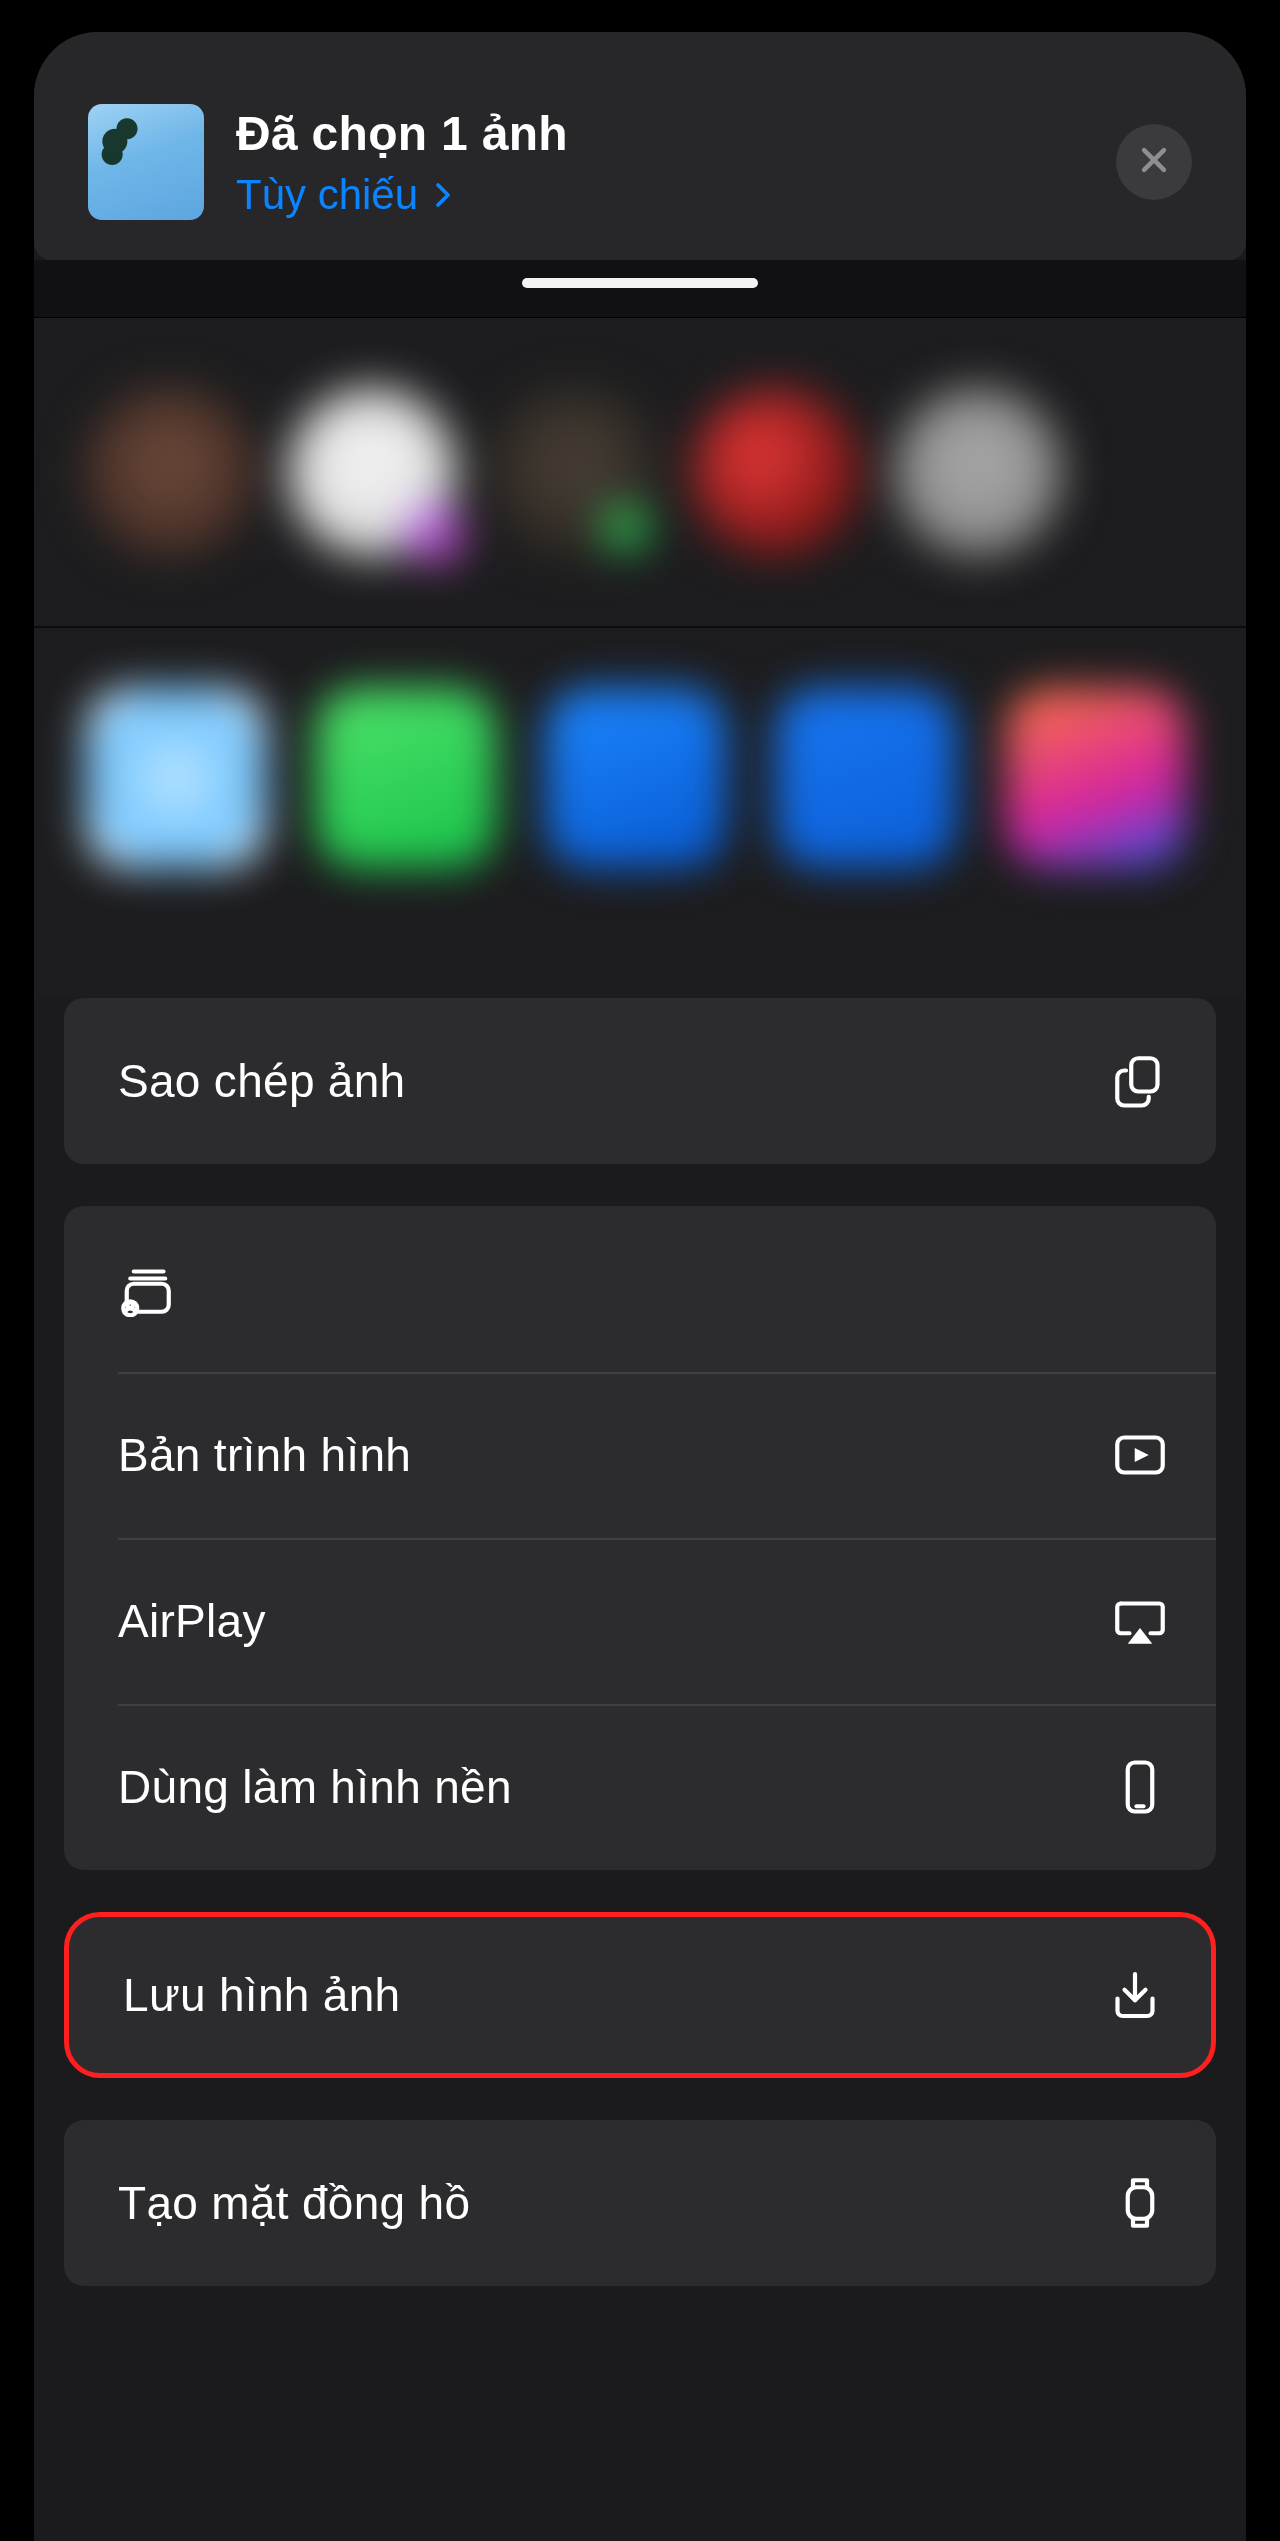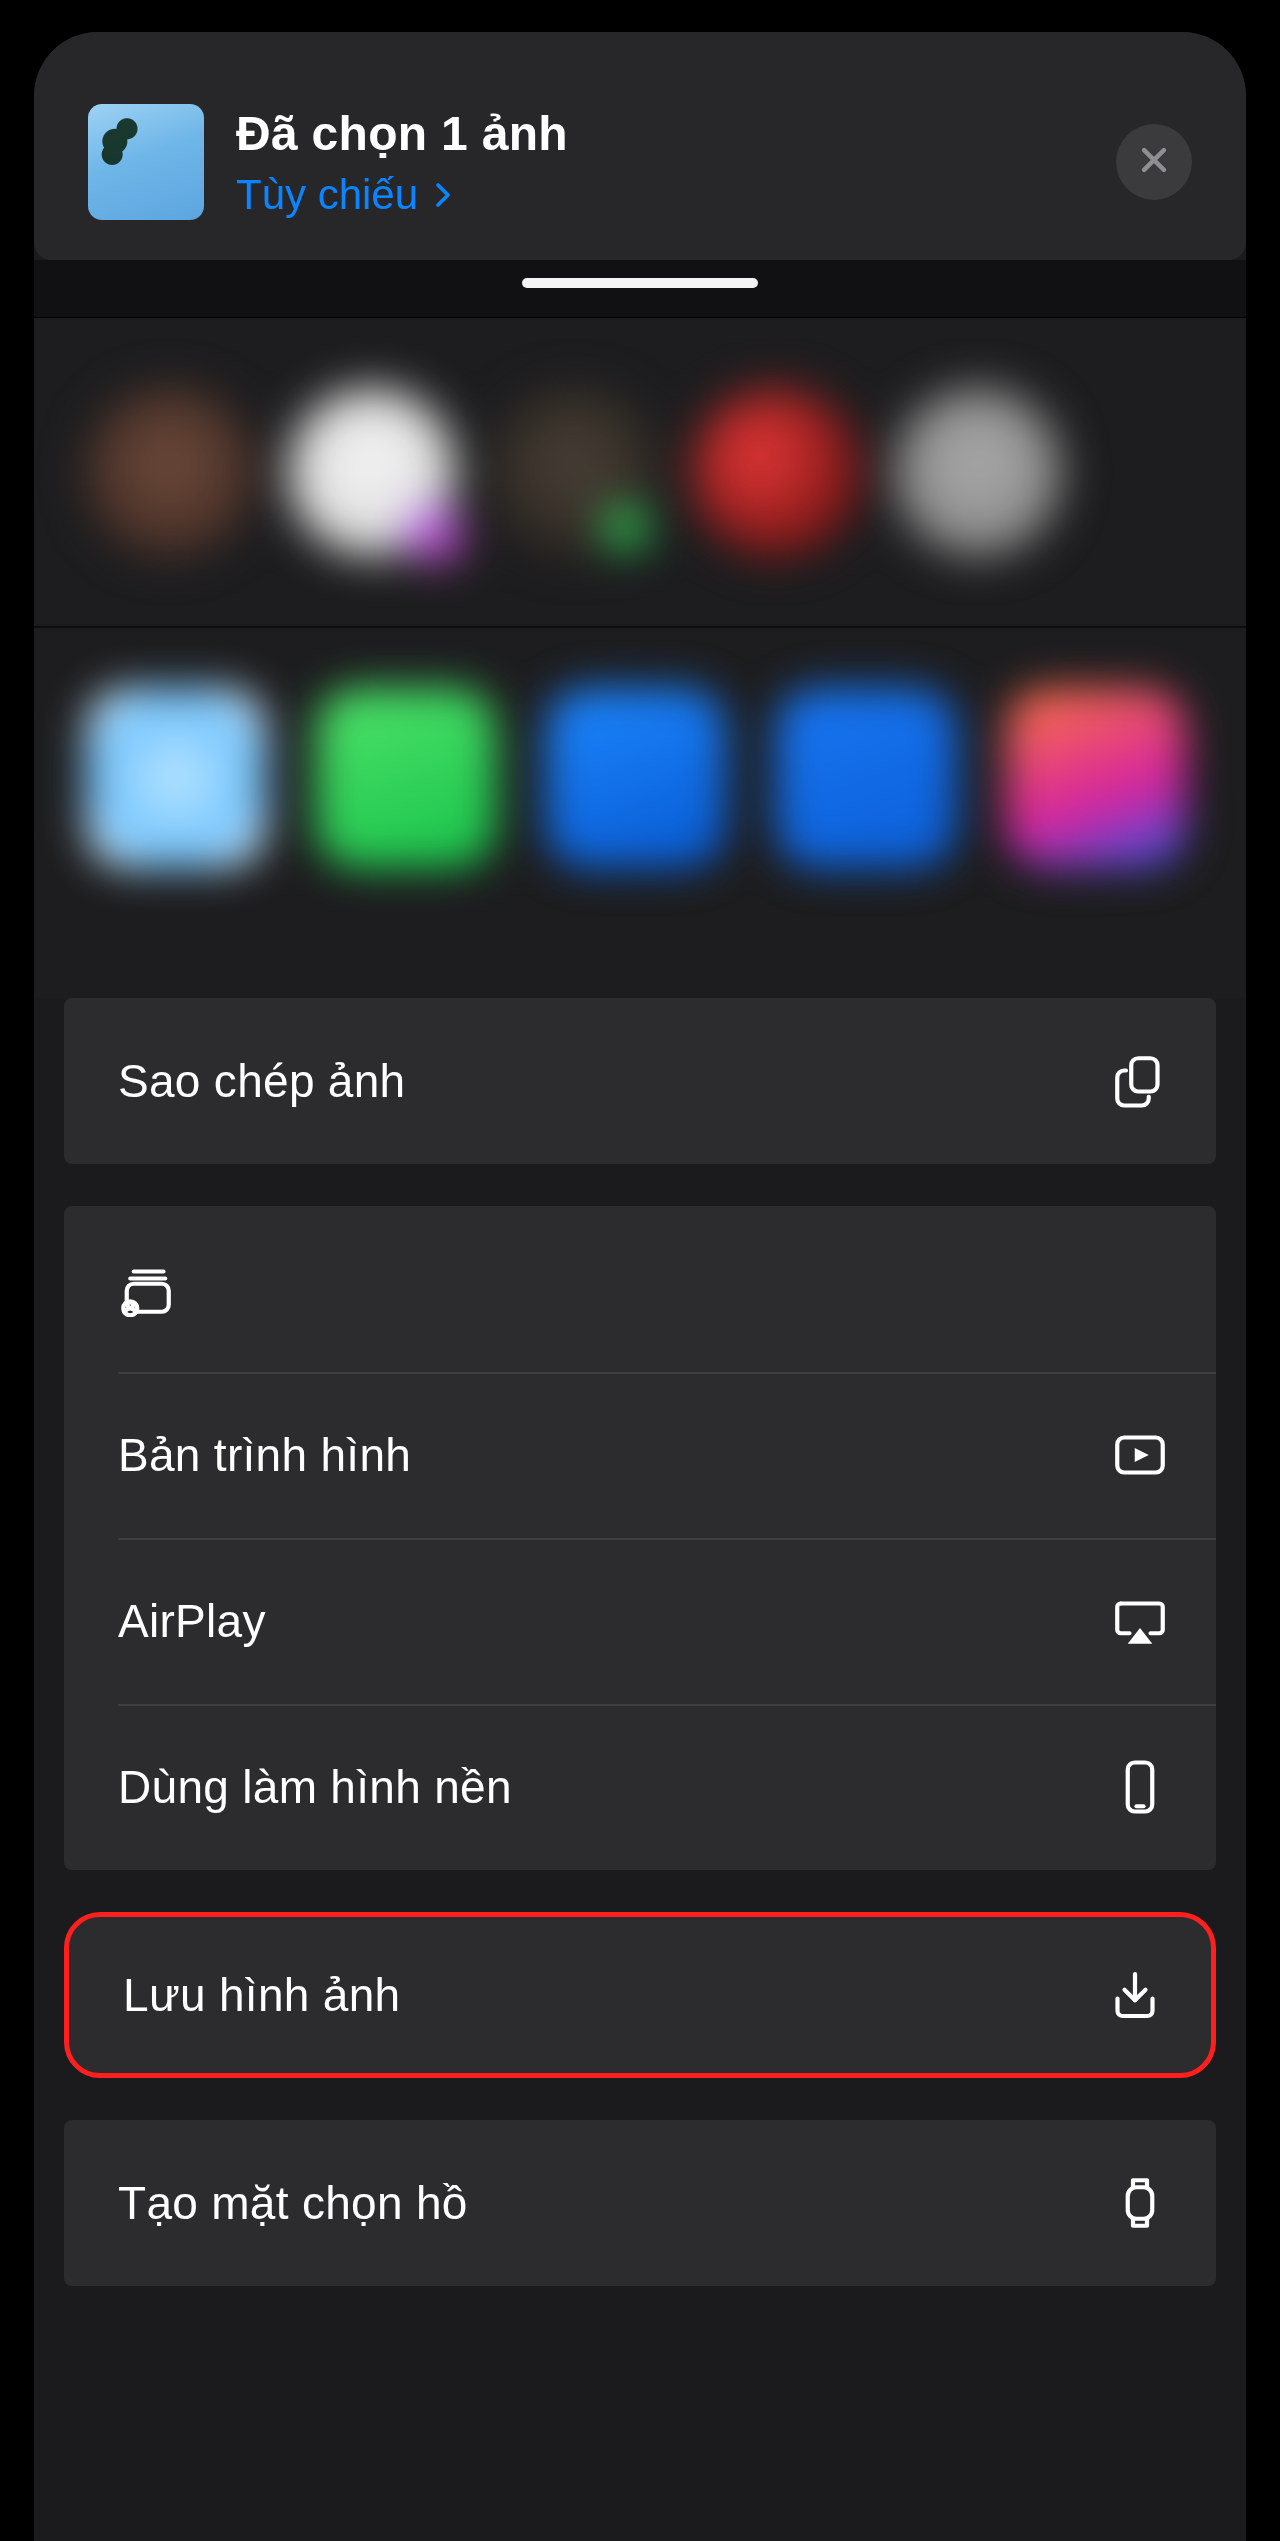--- a/index.html
+++ b/index.html
@@ -173,21 +173,21 @@
   .app.a4 { background: linear-gradient(160deg, #1877f2, #0b5ed7); }
   .app.a5 { background: linear-gradient(160deg, #ff7a3d, #d6249f 60%, #285AEB); }
 
   
   .actions-wrap {
     padding: 0 30px 0 30px;
     background: #1b1b1d;
   }
   .group {
     background: #2c2c2e;
-    border-radius: 8px;
+    border-radius: 20px;
     margin-bottom: 42px;
     overflow: hidden;
   }
   .row {
     display: flex;
     align-items: center;
     justify-content: space-between;
     min-height: 166px;
     padding: 0 48px 0 54px;
     cursor: pointer;
@@ -339,21 +339,21 @@
               <path d="M16 4v15"></path>
               <path d="M10 13l6 6 6-6"></path>
               <path d="M6 18v7a3 3 0 0 0 3 3h14a3 3 0 0 0 3-3v-7"></path>
             </svg>
           </span>
         </div>
       </div>
 
       <div class="group" style="margin-bottom:0;">
         <div class="row">
-          <span class="label">Tạo mặt chọn hồ</span>
+          <span class="label">Tạo mặt đồng hồ</span>
           <span class="ic">
             <svg viewBox="0 0 32 32">
               <rect x="9" y="7" width="14" height="18" rx="5"></rect>
               <path d="M12 7V3h8v4M12 25v4h8v-4"></path>
             </svg>
           </span>
         </div>
       </div>
 
     </div>

